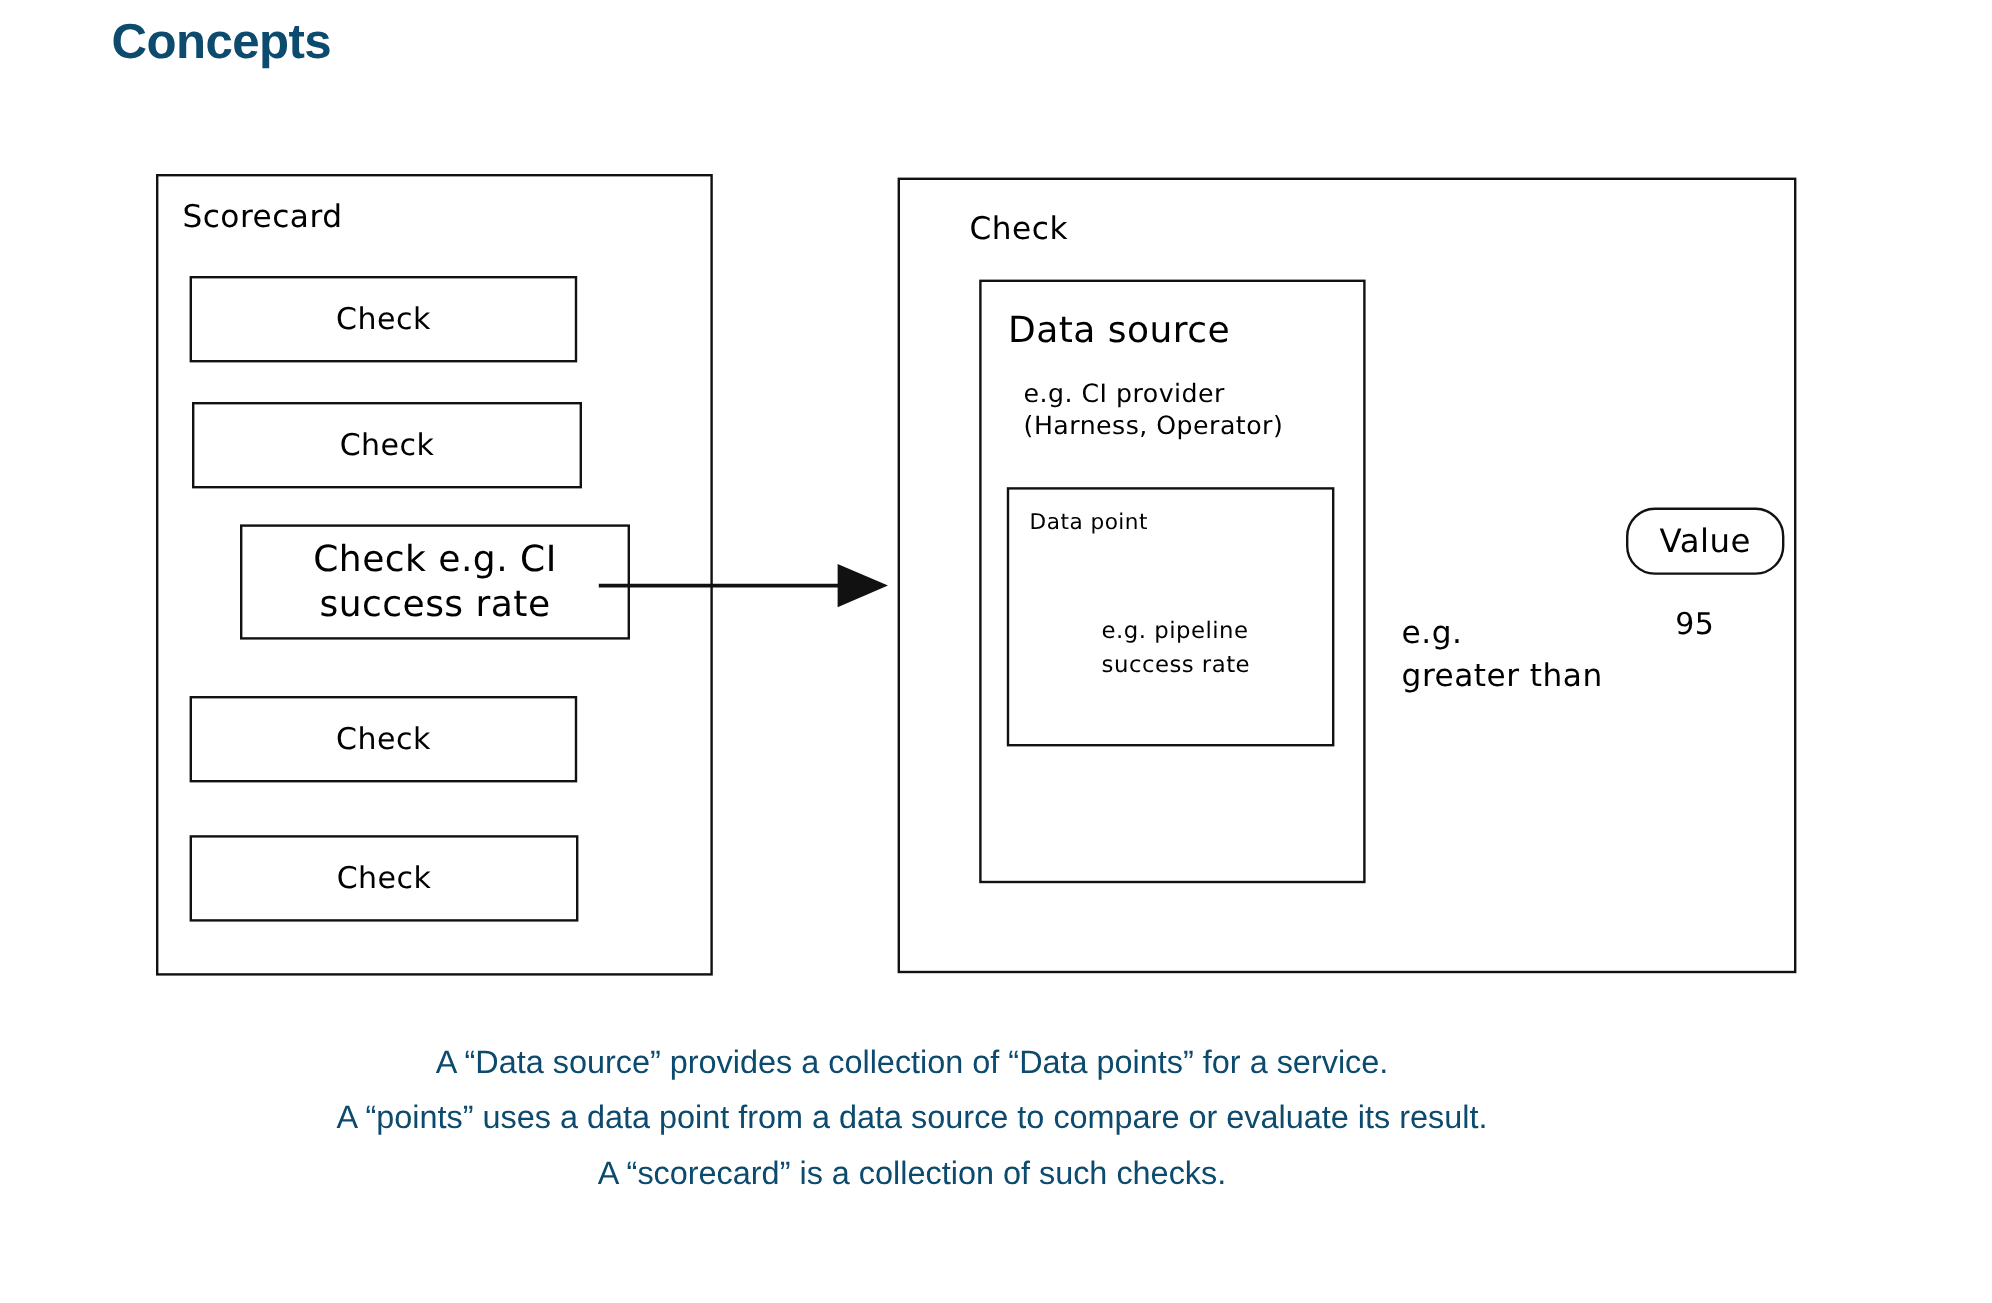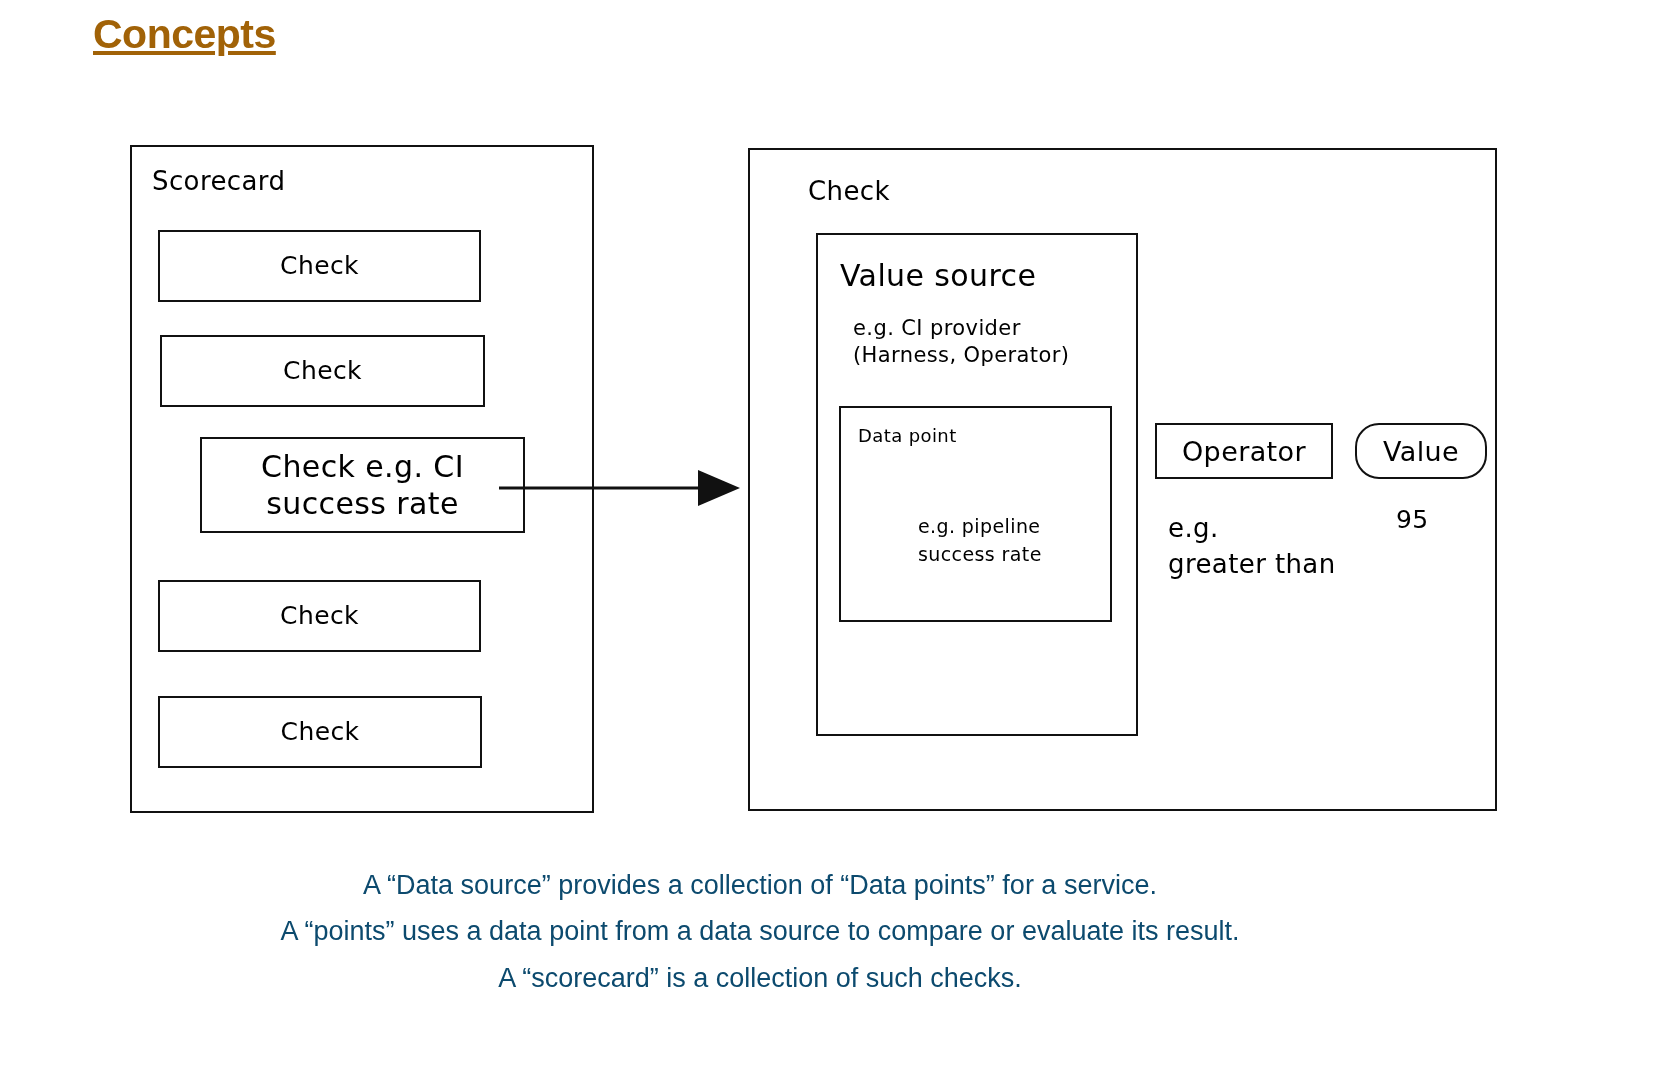--- a/index.html
+++ b/index.html
@@ -17,23 +17,22 @@
 
   
   #page-title {
     position: absolute;
     left: 93px;
     top: 12px;
     font-family: "Liberation Sans", sans-serif;
     font-weight: bold;
     font-size: 41px;
     letter-spacing: -0.5px;
-    color: #a16207;
+    color: #0c4a6e;
     line-height: 1.1;
-    text-decoration: underline;
   }
 
   
   #diagram {
     position: absolute;
     left: 0;
     top: 0;
     width: 1660px;
     height: 1086px;
   }
@@ -171,30 +170,29 @@
 
   <svg id="flow-arrow" viewBox="0 0 250 52" xmlns="http://www.w3.org/2000/svg">
     <line x1="4" y1="26" x2="206" y2="26" stroke="#111111" stroke-width="3"></line>
     <polygon points="203,8 245,26 203,44" fill="#111111"></polygon>
   </svg>
 
   <div class="bx" id="check-box"></div>
   <div class="hand" id="check-box-label">Check</div>
 
   <div class="bx" id="data-source-box"></div>
-  <div class="hand" id="data-source-title">Value source</div>
+  <div class="hand" id="data-source-title">Data source</div>
   <div class="hand" id="data-source-note" style="white-space: pre-line;">e.g. CI provider
 (Harness, Operator)</div>
 
   <div class="bx" id="data-point-box"></div>
   <div class="hand" id="data-point-title">Data point</div>
   <div class="hand" id="data-point-note" style="white-space: pre-line; margin-left: 44px;">e.g. pipeline
 success rate</div>
 
-  <div class="bx hand" id="operator-box">Operator</div>
   <div class="hand" id="operator-note" style="white-space: pre-line;">e.g.
 greater than</div>
 
   <div class="bx hand" id="value-box">Value</div>
   <div class="hand" id="value-note">95</div>
 
 </div>
 
 <div id="caption">
   <span class="caption-line">A “Data source” provides a collection of “Data points” for a service.</span>

